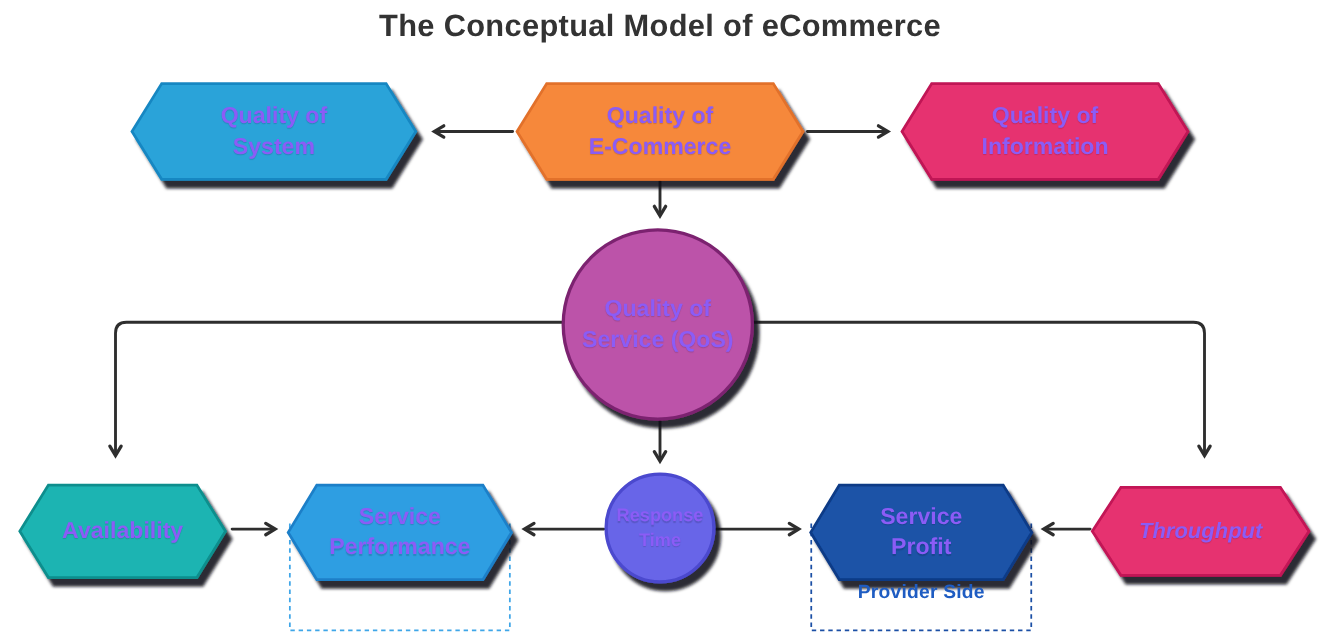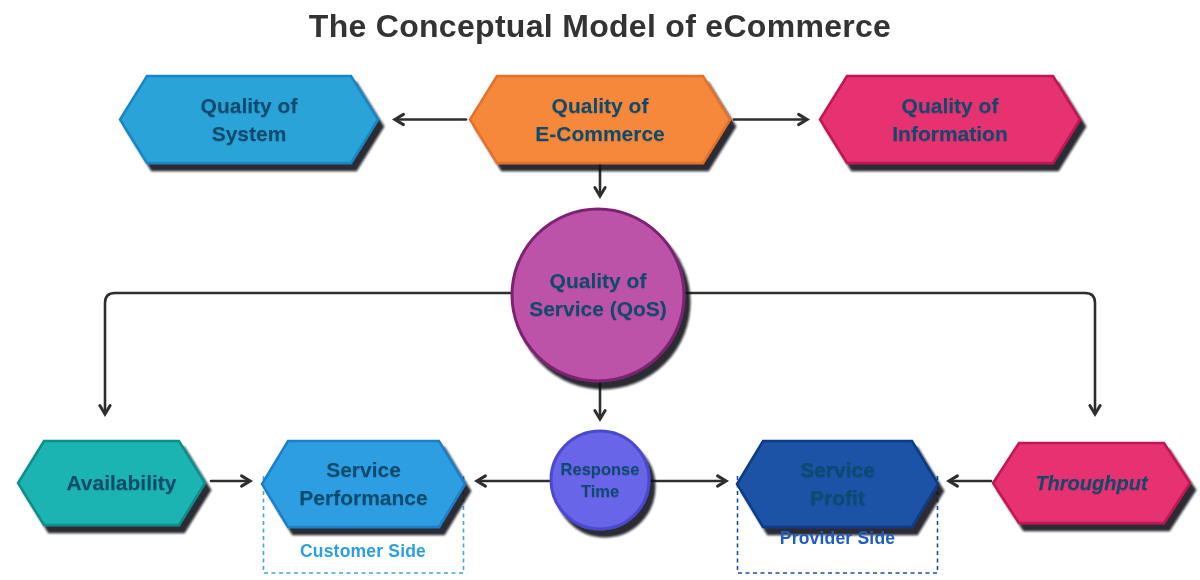--- a/index.html
+++ b/index.html
@@ -8,36 +8,36 @@
     position: relative;
     width: 1200px;
     height: 580px;
     overflow: hidden;
     background: #ffffff;
   }
   .title {
     position: absolute;
     left: 0; top: 8px; width: 1200px;
     text-align: center;
-    font-size: 32px;
+    font-size: 28px;
     font-weight: 800;
     letter-spacing: 0.3px;
     color: #333333;
   }
   svg.diagram {
     position: absolute;
     left: 0; top: 0;
   }
   .node-label {
     position: absolute;
     display: flex;
     align-items: center;
     justify-content: center;
     text-align: center;
-    color: #0c4a6e;
+    color: #8b5cf6;
     font-weight: 700;
     font-size: 21px;
     line-height: 1.32;
     white-space: pre-line;
     pointer-events: none;
     text-shadow: 0 1px 1px rgba(0,0,0,0.15);
   }
   .node-label.small { font-size: 16.5px; line-height: 1.35; }
   .group-label {
     position: absolute;
@@ -95,25 +95,24 @@
   </svg>
 
   <div class="node-label" style="left:120px; top:76px; width:258px; height:87px;">Quality of
 System</div>
   <div class="node-label" style="left:470px; top:76px; width:260px; height:87px;">Quality of
 E-Commerce</div>
   <div class="node-label" style="left:820px; top:76px; width:260px; height:87px;">Quality of
 Information</div>
   <div class="node-label" style="left:511px; top:209px; width:174px; height:172px;">Quality of
 Service (QoS)</div>
-  <div class="node-label" style="left:28px; top:441px; width:187px; height:84px;">Availability</div>
+  <div class="node-label" style="left:18px; top:441px; width:187px; height:84px;">Availability</div>
   <div class="node-label" style="left:262px; top:441px; width:203px; height:86px;">Service
 Performance</div>
   <div class="node-label small" style="left:551px; top:431px; width:98px; height:98px;">Response
 Time</div>
   <div class="node-label" style="left:737px; top:441px; width:201px; height:86px;">Service
 Profit</div>
   <div class="node-label" style="left:993px; top:443px; width:197px; height:80px; font-size:20px;font-style:italic;">Throughput</div>
 
-  <div class="group-label" style="left: 263px; top: 541px; width: 200px; color: rgb(43, 159, 224);">Customer Side</div>
   <div class="group-label" style="left: 737px; top: 528px; width: 201px; color: rgb(30, 92, 194);">Provider Side</div>
 
 </div>
 
 </body></html>

